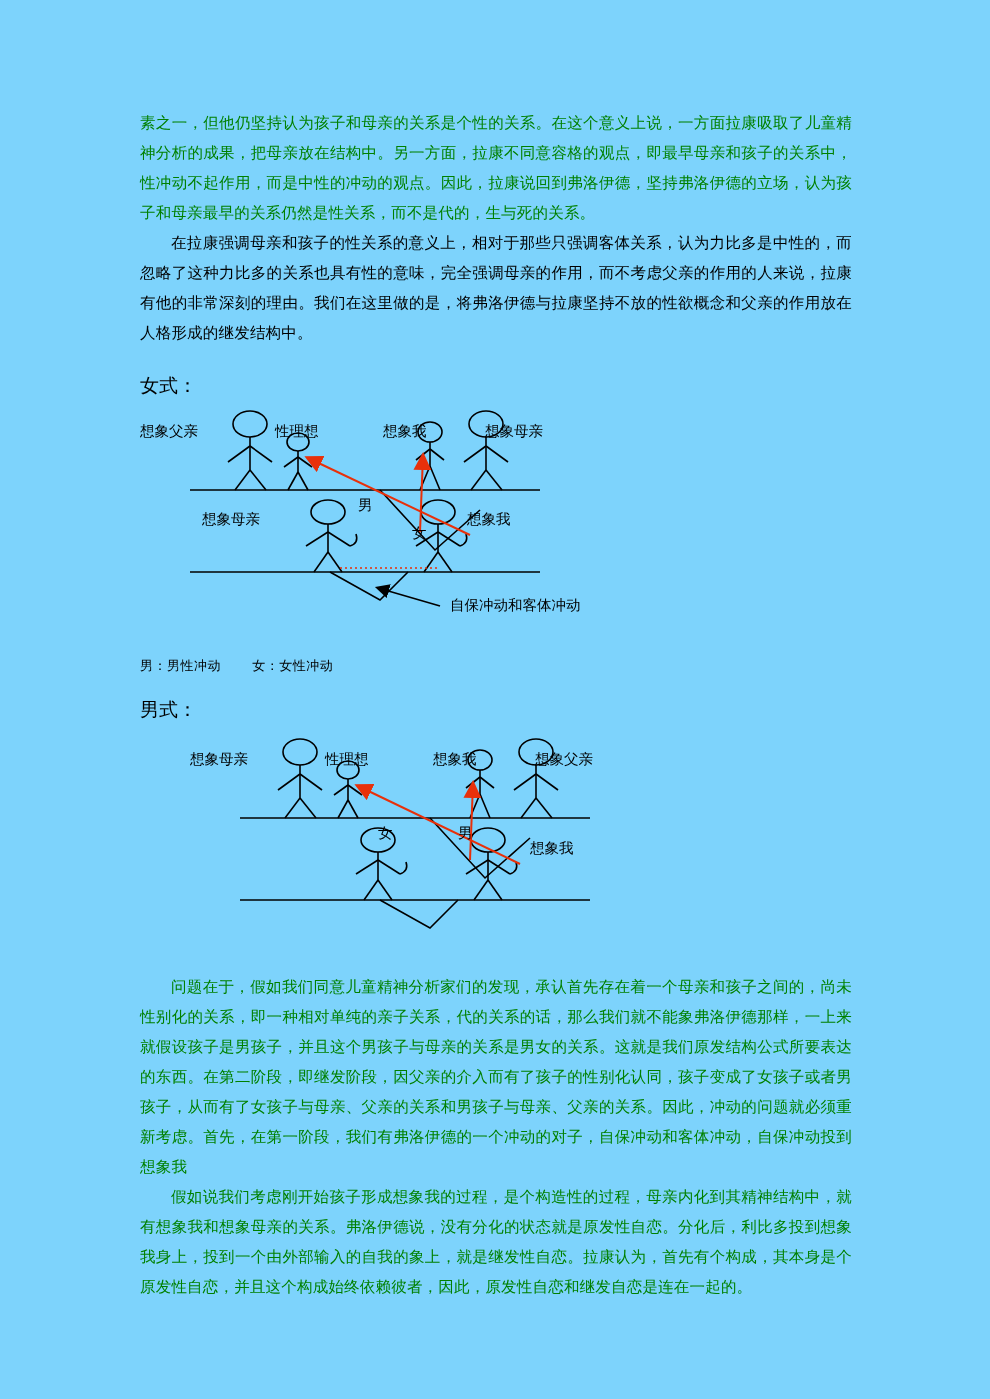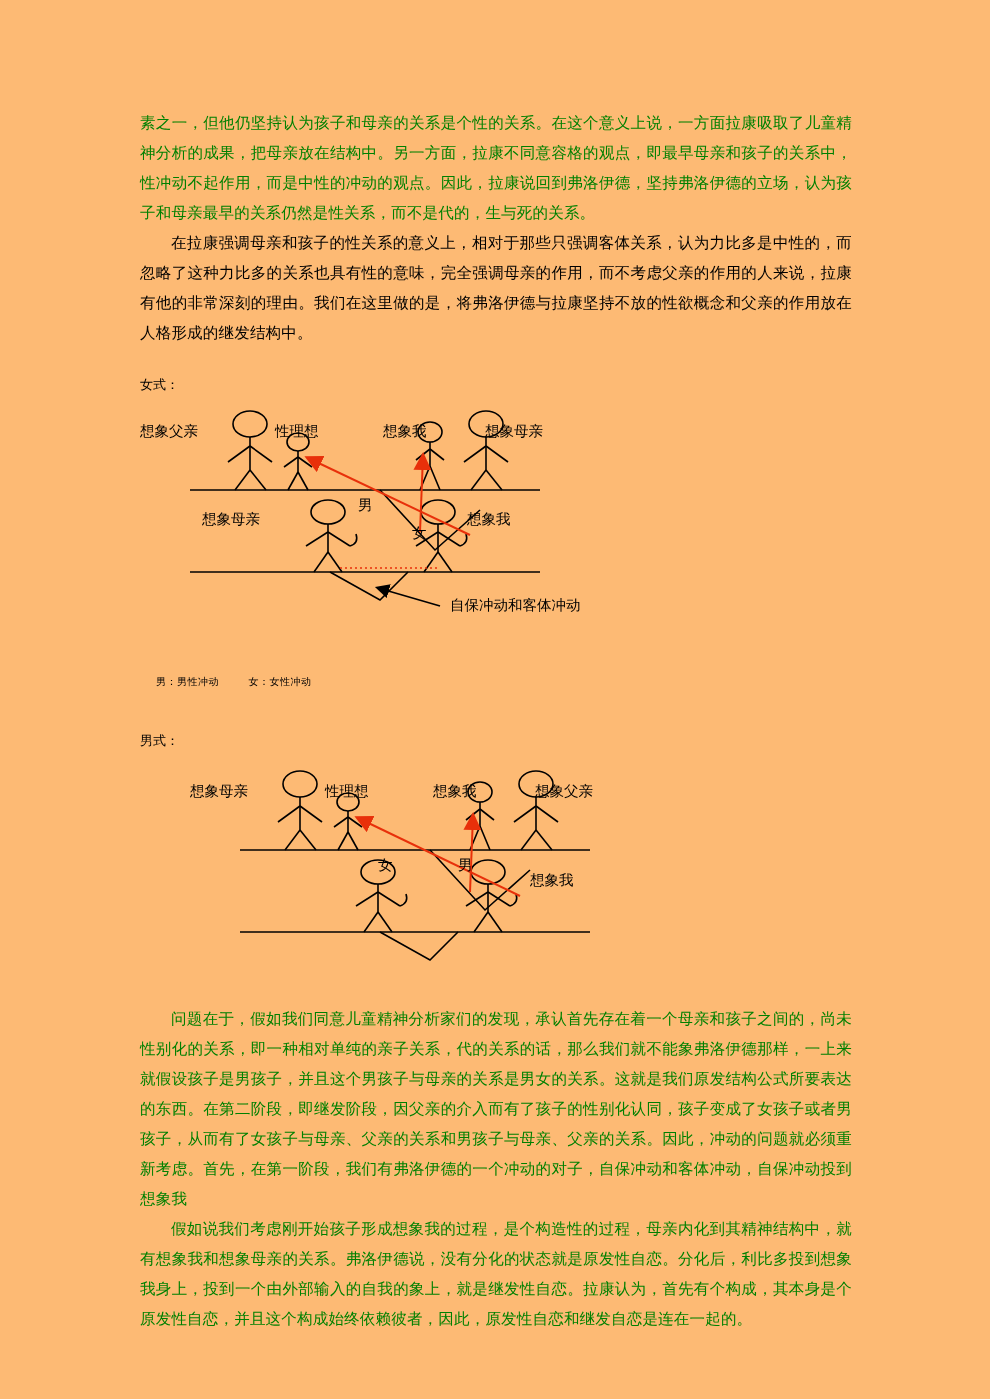--- a/index.html
+++ b/index.html
@@ -7,21 +7,21 @@
     padding: 0;
     background: #ffffff;
   }
   body {
     font-family: "DejaVu Sans", "Liberation Sans", sans-serif;
   }
   #page {
     position: relative;
     width: 990px;
     height: 1399px;
-    background: #fdba74;
+    background: #7dd3fc;
     overflow: hidden;
   }
   .doc {
     position: absolute;
     left: 140px;
     top: 108px;
     width: 712px;
   }
   p.para {
     margin: 0;
@@ -29,21 +29,21 @@
     line-height: 30px;
     text-align: justify;
     text-justify: inter-ideograph;
     letter-spacing: 0.2px;
   }
   p.green { color: #008000; }
   p.black { color: #000000; }
   .indent { text-indent: 2em; }
   .label-line {
     margin: 0;
-    font-size: 13px;
+    font-size: 19px;
     line-height: 30px;
     color: #000000;
   }
   .spacer-sm { height: 14px; }
   .spacer-md { height: 22px; }
   .fig {
     position: relative;
     width: 712px;
   }
   .fig-female { height: 252px; }
@@ -51,22 +51,22 @@
   .fig svg { position: absolute; left: 0; top: 0; }
   .fig-cap {
     position: absolute;
     font-size: 14.5px;
     color: #000000;
     white-space: nowrap;
     font-family: "DejaVu Sans", "Liberation Sans", sans-serif;
     text-align: center;
   }
   .legend {
-    margin: 16px;
-    font-size: 10px;
+    margin: 0;
+    font-size: 13px;
     line-height: 28px;
     color: #000000;
     letter-spacing: 0.5px;
   }
   .legend .gap { display: inline-block; width: 22px; }
 </style>
 </head>
 <body>
 
 <div id="page">

